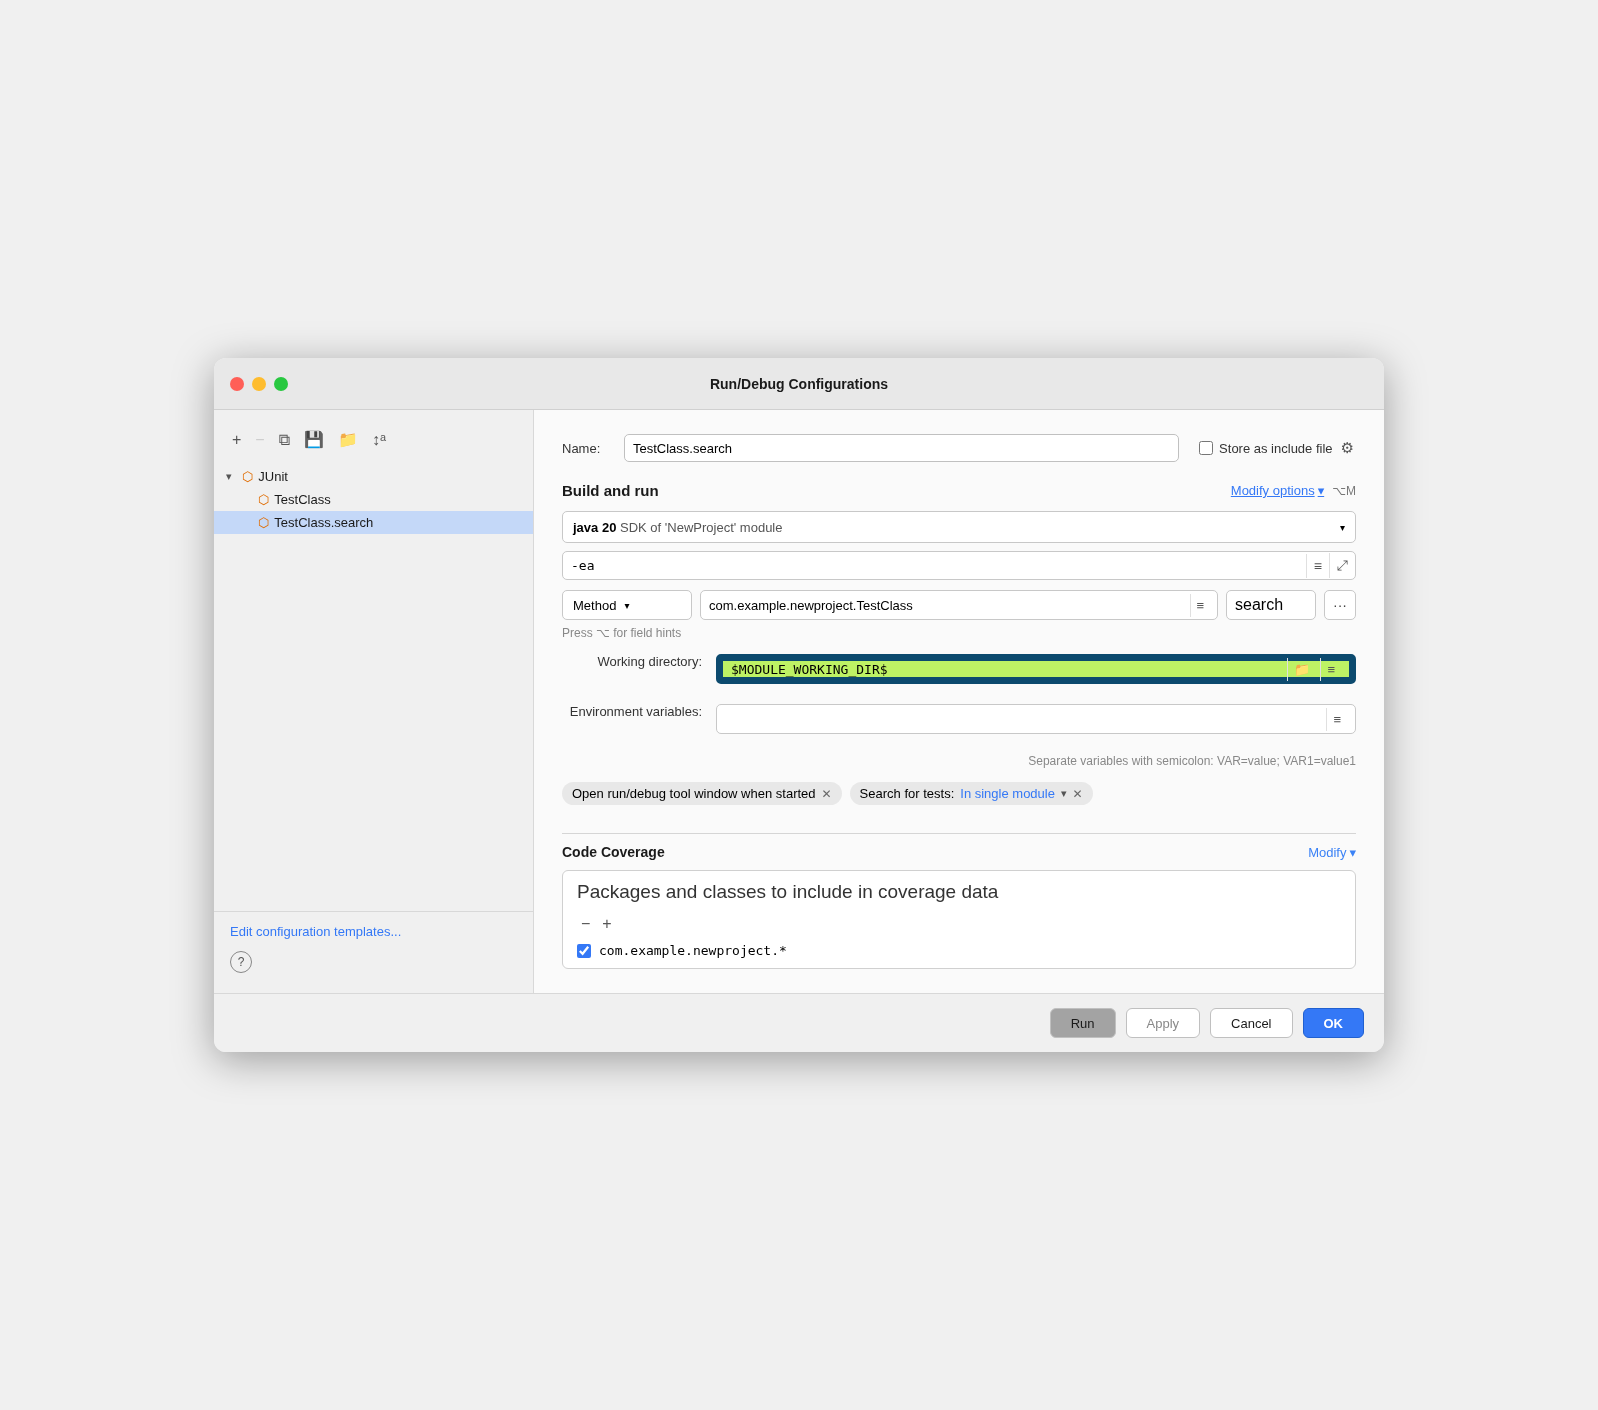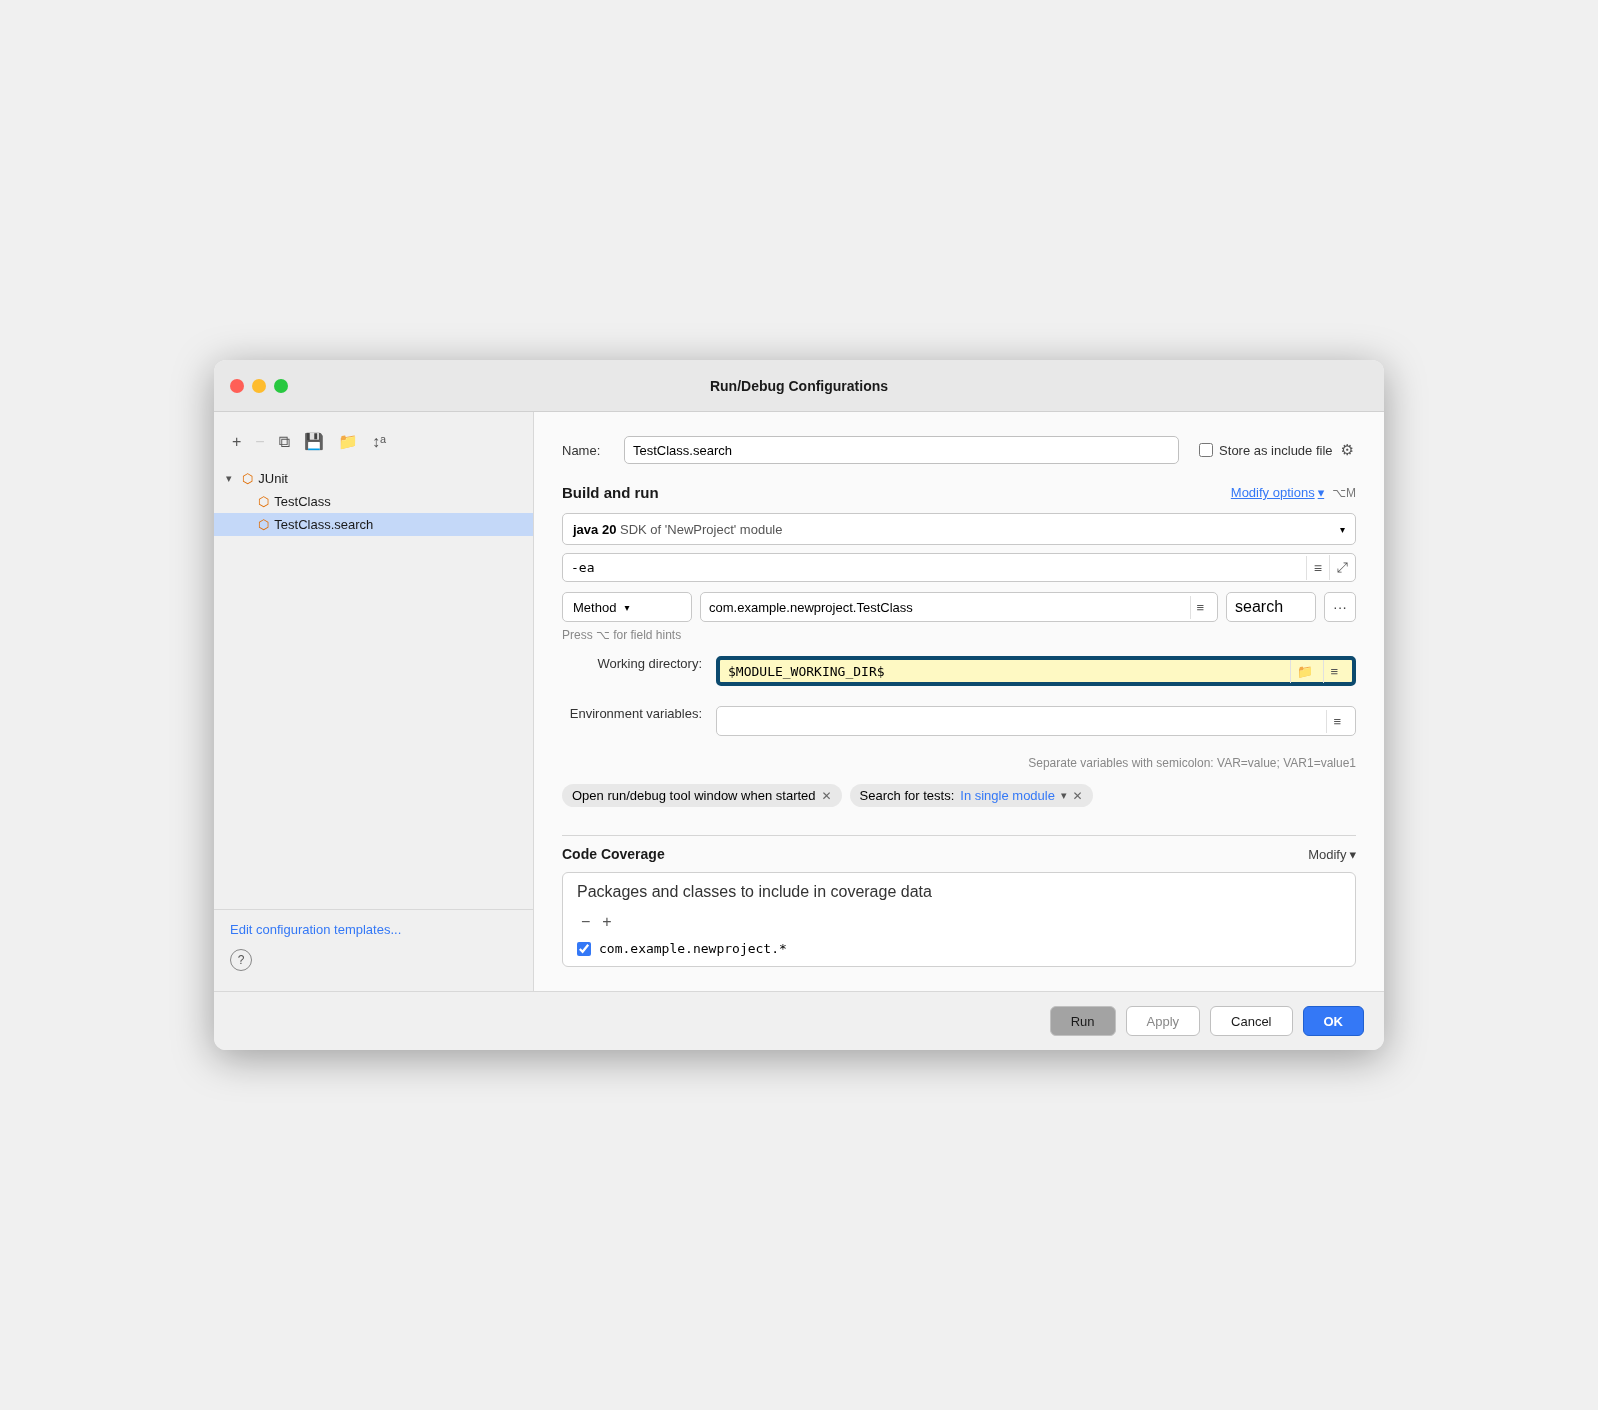--- a/index.html
+++ b/index.html
@@ -324,23 +324,23 @@
     }
     .form-label {
       font-size: 13px;
       color: #333;
       min-width: 140px;
       text-align: right;
     }
     .dir-field {
       flex: 1;
       height: 30px;
-      border: 4px solid #0c4a6e;
-      border-radius: 5px;
-      background: #fef9c3;
+      border: 7px solid #0c4a6e;
+      border-radius: 5px;
+      background: #bef264;
       display: flex;
       align-items: center;
       padding: 0 8px;
       gap: 4px;
     }
     .dir-field input {
       flex: 1;
       border: none;
       outline: none;
       font-size: 13px;
@@ -417,37 +417,37 @@
       justify-content: space-between;
       margin-bottom: 10px;
       gap: 10px;
     }
     .coverage-title {
       font-size: 14px;
       font-weight: 600;
       color: #1a1a1a;
     }
     .modify-btn {
-      color: #404040;
+      color: #3b82f6;
       background: none;
       border: none;
       cursor: pointer;
       font-size: 13px;
       display: flex;
       align-items: center;
       gap: 3px;
     }
     .coverage-box {
       border: 1px solid #d0d0d0;
       border-radius: 6px;
       background: white;
       padding: 10px 14px;
     }
     .coverage-desc {
-      font-size: 16px;
+      font-size: 19px;
       color: #333;
       margin-bottom: 10px;
     }
     .coverage-tools {
       display: flex;
       gap: 4px;
       margin-bottom: 8px;
     }
     .cov-tool-btn {
       background: none;

